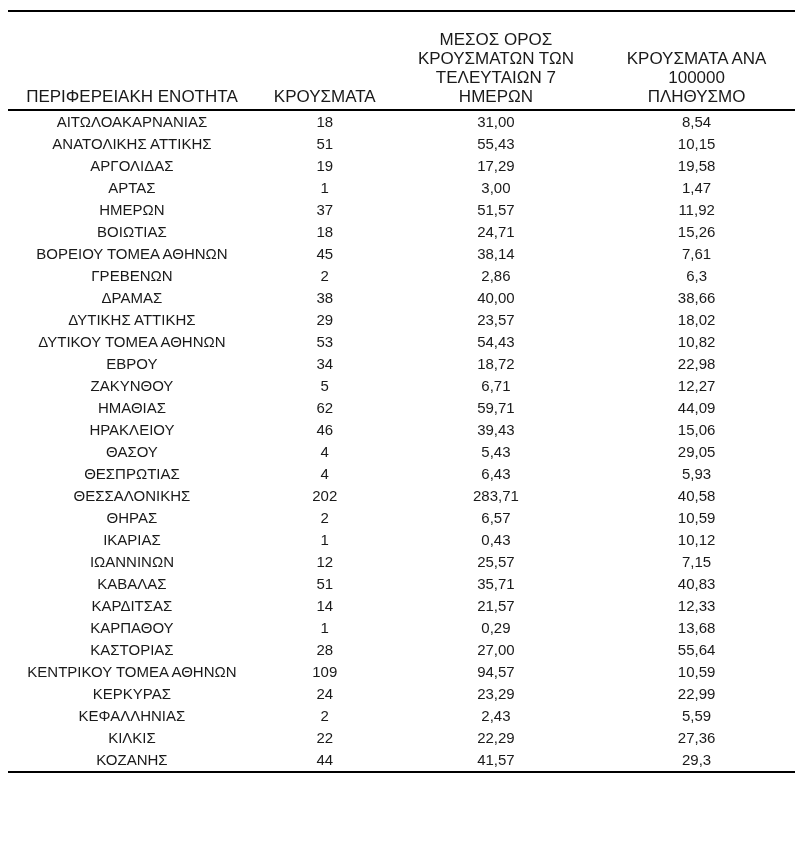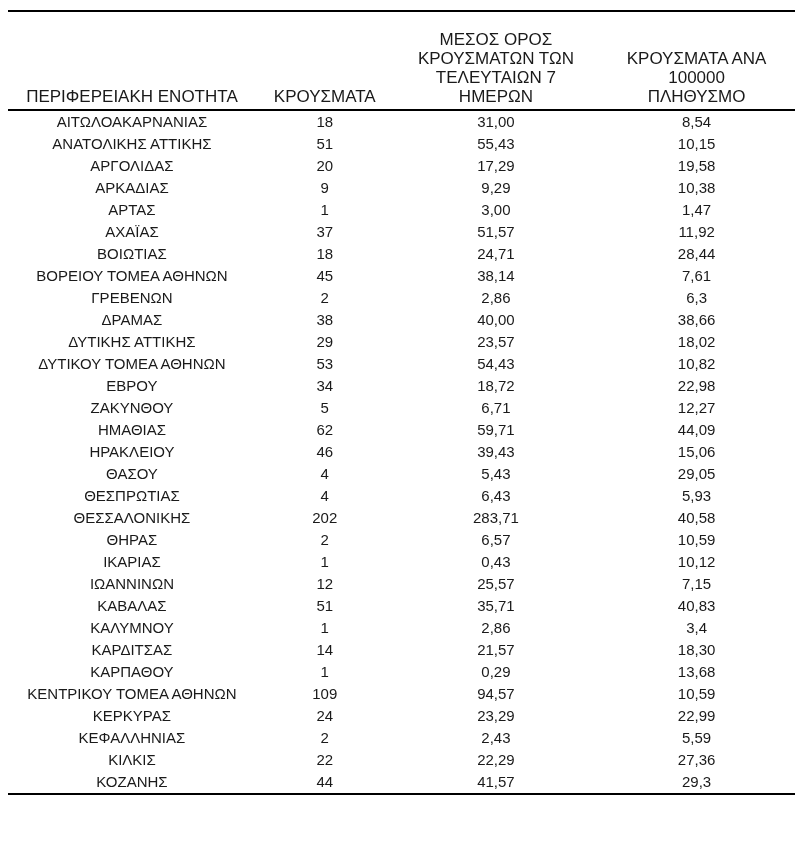--- a/index.html
+++ b/index.html
@@ -90,47 +90,41 @@
           <td>8,54</td>
         </tr>
         <tr>
           <td>ΑΝΑΤΟΛΙΚΗΣ ΑΤΤΙΚΗΣ</td>
           <td>51</td>
           <td>55,43</td>
           <td>10,15</td>
         </tr>
         <tr>
           <td>ΑΡΓΟΛΙΔΑΣ</td>
-          <td>20</td>
+          <td>19</td>
           <td>17,29</td>
           <td>19,58</td>
-        </tr>
-        <tr>
-          <td>ΑΡΚΑΔΙΑΣ</td>
-          <td>9</td>
-          <td>9,29</td>
-          <td>10,38</td>
         </tr>
         <tr>
           <td>ΑΡΤΑΣ</td>
           <td>1</td>
           <td>3,00</td>
           <td>1,47</td>
         </tr>
         <tr>
-          <td>ΑΧΑΪΑΣ</td>
+          <td>ΗΜΕΡΩΝ</td>
           <td>37</td>
           <td>51,57</td>
           <td>11,92</td>
         </tr>
         <tr>
           <td>ΒΟΙΩΤΙΑΣ</td>
           <td>18</td>
           <td>24,71</td>
-          <td>28,44</td>
+          <td>15,26</td>
         </tr>
         <tr>
           <td>ΒΟΡΕΙΟΥ ΤΟΜΕΑ ΑΘΗΝΩΝ</td>
           <td>45</td>
           <td>38,14</td>
           <td>7,61</td>
         </tr>
         <tr>
           <td>ΓΡΕΒΕΝΩΝ</td>
           <td>2</td>
@@ -215,36 +209,36 @@
           <td>25,57</td>
           <td>7,15</td>
         </tr>
         <tr>
           <td>ΚΑΒΑΛΑΣ</td>
           <td>51</td>
           <td>35,71</td>
           <td>40,83</td>
         </tr>
         <tr>
-          <td>ΚΑΛΥΜΝΟΥ</td>
-          <td>1</td>
-          <td>2,86</td>
-          <td>3,4</td>
-        </tr>
-        <tr>
           <td>ΚΑΡΔΙΤΣΑΣ</td>
           <td>14</td>
           <td>21,57</td>
-          <td>18,30</td>
+          <td>12,33</td>
         </tr>
         <tr>
           <td>ΚΑΡΠΑΘΟΥ</td>
           <td>1</td>
           <td>0,29</td>
           <td>13,68</td>
+        </tr>
+        <tr>
+          <td>ΚΑΣΤΟΡΙΑΣ</td>
+          <td>28</td>
+          <td>27,00</td>
+          <td>55,64</td>
         </tr>
         <tr>
           <td>ΚΕΝΤΡΙΚΟΥ ΤΟΜΕΑ ΑΘΗΝΩΝ</td>
           <td>109</td>
           <td>94,57</td>
           <td>10,59</td>
         </tr>
         <tr>
           <td>ΚΕΡΚΥΡΑΣ</td>
           <td>24</td>

